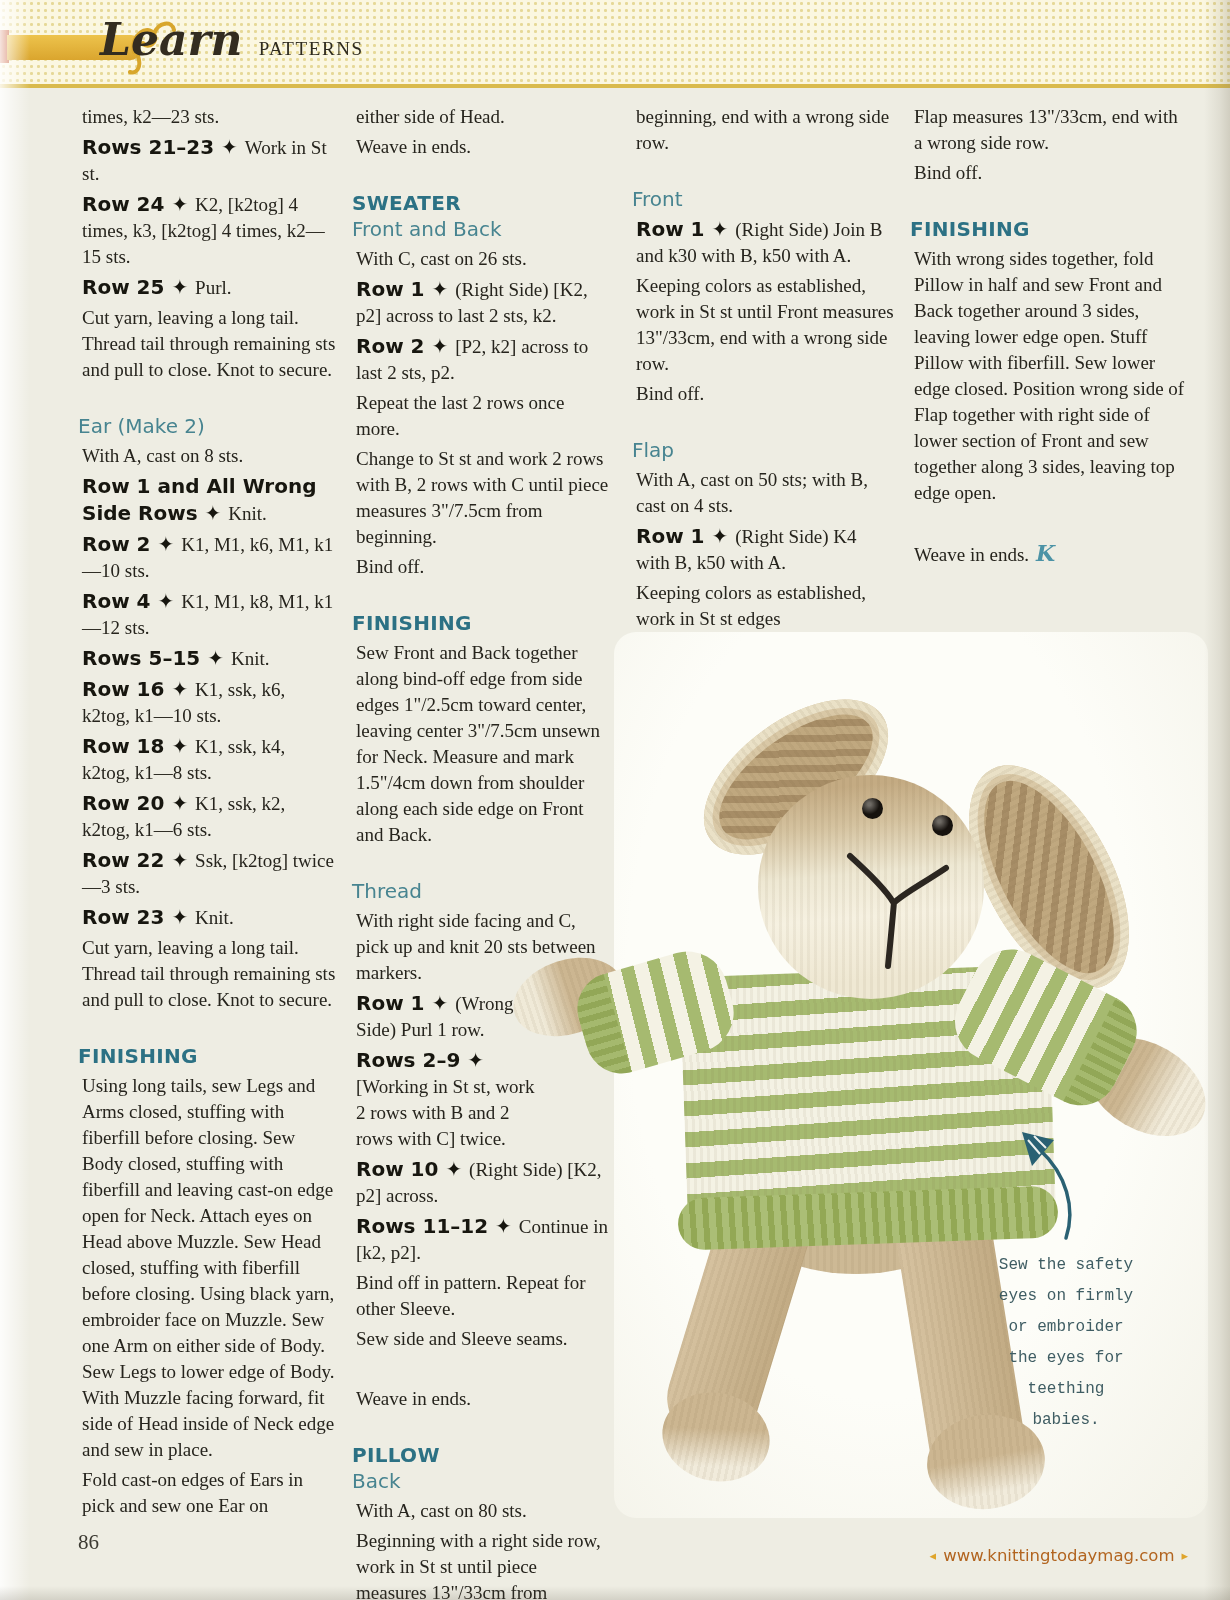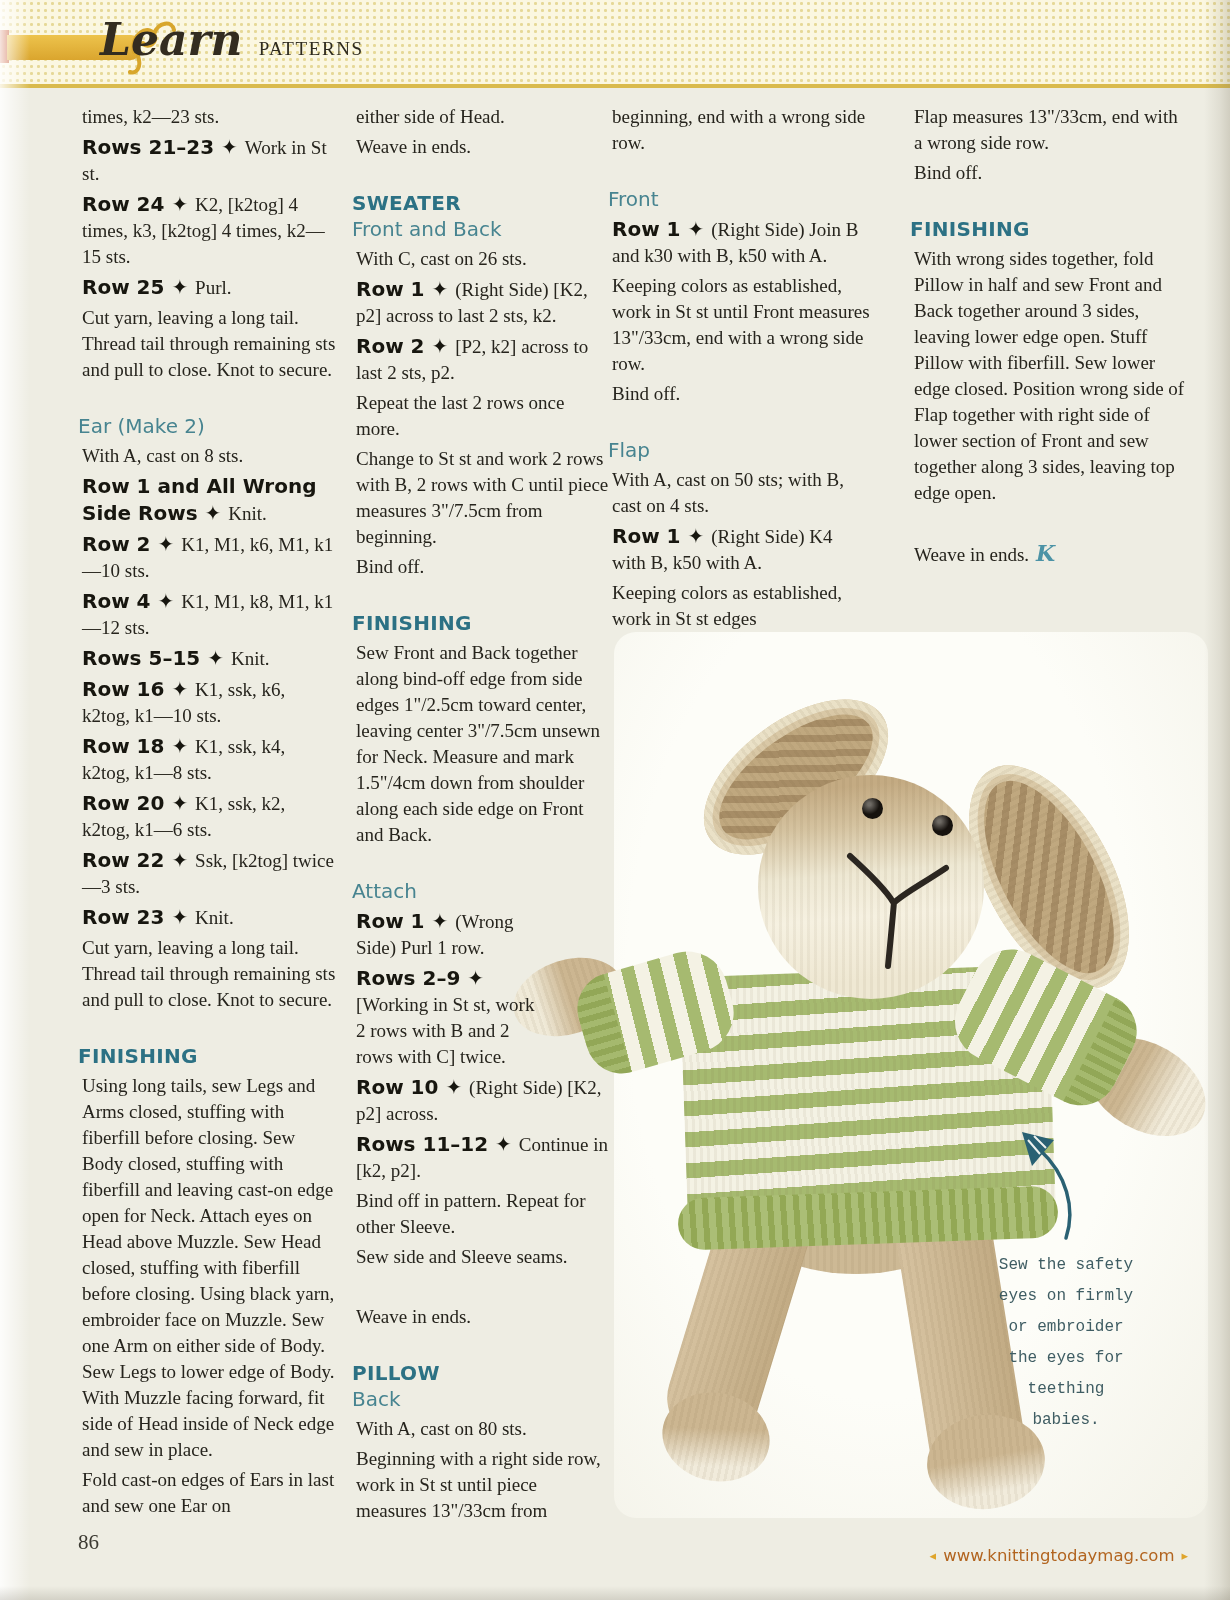--- a/index.html
+++ b/index.html
@@ -16,21 +16,21 @@
   .flourish{position:absolute;left:128px;top:12px;}
   .header-title{position:absolute;left:100px;top:14px;display:flex;align-items:baseline;}
   .script-word{font-family:"DejaVu Serif",serif;font-style:italic;font-weight:bold;
                font-size:44px;color:#332c20;}
   .caps-word{font-family:"Liberation Serif",serif;font-size:19px;letter-spacing:1.6px;
              color:#2e2a1f;margin-left:16px;}
   
   .col{position:absolute;top:100px;z-index:3;}
   #col1{left:78px;width:264px}
   #col2{left:352px;width:264px}
-  #col3{left:608px;width:266px}
+  #col3{left:632px;width:266px}
   #col4{left:910px;width:282px}
   p.body{margin:4px;font-size:19px;line-height:26px;color:#26241d;}
   .rowlabel{font-family:"DejaVu Sans",sans-serif;font-weight:700;font-size:20px;color:#17160f;}
   .h1{font-family:"DejaVu Sans",sans-serif;font-weight:700;font-size:20px;color:#2c7184;
       line-height:26px;letter-spacing:.3px;}
   .h2{font-family:"DejaVu Sans",sans-serif;font-size:20px;color:#478490;line-height:26px;}
   .gap{height:26px;}
   .narrow{max-width:180px;}
   .endmark{color:#4c93a6;font-family:"DejaVu Serif",serif;font-style:italic;font-weight:700;
            font-size:22px;margin-left:7px;}
@@ -171,39 +171,40 @@
       <p class="body"><span class="rowlabel">Rows 5–15 ✦ </span>Knit.</p>
       <p class="body"><span class="rowlabel">Row 16 ✦ </span>K1, ssk, k6, k2tog, k1—10 sts.</p>
       <p class="body"><span class="rowlabel">Row 18 ✦ </span>K1, ssk, k4, k2tog, k1—8 sts.</p>
       <p class="body"><span class="rowlabel">Row 20 ✦ </span>K1, ssk, k2, k2tog, k1—6 sts.</p>
       <p class="body"><span class="rowlabel">Row 22 ✦ </span>Ssk, [k2tog] twice—3 sts.</p>
       <p class="body"><span class="rowlabel">Row 23 ✦ </span>Knit.</p>
       <p class="body">Cut yarn, leaving a long tail. Thread tail through remaining sts and pull to close. Knot to secure.</p>
       <div class="gap"></div>
       <div class="h1">FINISHING</div>
       <p class="body">Using long tails, sew Legs and Arms closed, stuffing with fiberfill before closing. Sew Body closed, stuffing with fiberfill and leaving cast-on edge open for Neck. Attach eyes on Head above Muzzle. Sew Head closed, stuffing with fiberfill before closing. Using black yarn, embroider face on Muzzle. Sew one Arm on either side of Body. Sew Legs to lower edge of Body. With Muzzle facing forward, fit side of Head inside of Neck edge and sew in place.</p>
-      <p class="body">Fold cast-on edges of Ears in last and sew one Ear on</p>
+      <p class="body">Fold cast-on edges of Ears in pick and sew one Ear on</p>
     </div>
   <div class="col" id="col2">
       <p class="body">either side of Head.</p>
       <p class="body">Weave in ends.</p>
       <div class="gap"></div>
       <div class="h1">SWEATER</div>
       <div class="h2">Front and Back</div>
       <p class="body">With C, cast on 26 sts.</p>
       <p class="body"><span class="rowlabel">Row 1 ✦ </span>(Right Side) [K2, p2] across to last 2 sts, k2.</p>
       <p class="body"><span class="rowlabel">Row 2 ✦ </span>[P2, k2] across to last 2 sts, p2.</p>
       <p class="body">Repeat the last 2 rows once more.</p>
       <p class="body">Change to St st and work 2 rows with B, 2 rows with C until piece measures 3"/7.5cm from beginning.</p>
       <p class="body">Bind off.</p>
       <div class="gap"></div>
       <div class="h1">FINISHING</div>
       <p class="body">Sew Front and Back together along bind-off edge from side edges 1"/2.5cm toward center, leaving center 3"/7.5cm unsewn for Neck. Measure and mark 1.5"/4cm down from shoulder along each side edge on Front and Back.</p>
       <div class="gap"></div>
-      <div class="h2">Attach</div>
+      <div class="h2">Thread</div>
+      <p class="body">With right side facing and C, pick up and knit 20 sts between markers.</p>
       <p class="body narrow"><span class="rowlabel">Row 1 ✦ </span>(Wrong Side) Purl 1 row.</p>
       <p class="body narrow"><span class="rowlabel">Rows 2–9 ✦ </span>[Working in St st, work 2 rows with B and 2 rows with C] twice.</p>
       <p class="body"><span class="rowlabel">Row 10 ✦ </span>(Right Side) [K2, p2] across.</p>
       <p class="body"><span class="rowlabel">Rows 11–12 ✦ </span>Continue in [k2, p2].</p>
       <p class="body">Bind off in pattern. Repeat for other Sleeve.</p>
       <p class="body">Sew side and Sleeve seams.</p>
       <div class="gap"></div>
       <p class="body">Weave in ends.</p>
       <div class="gap"></div>
       <div class="h1">PILLOW</div>

